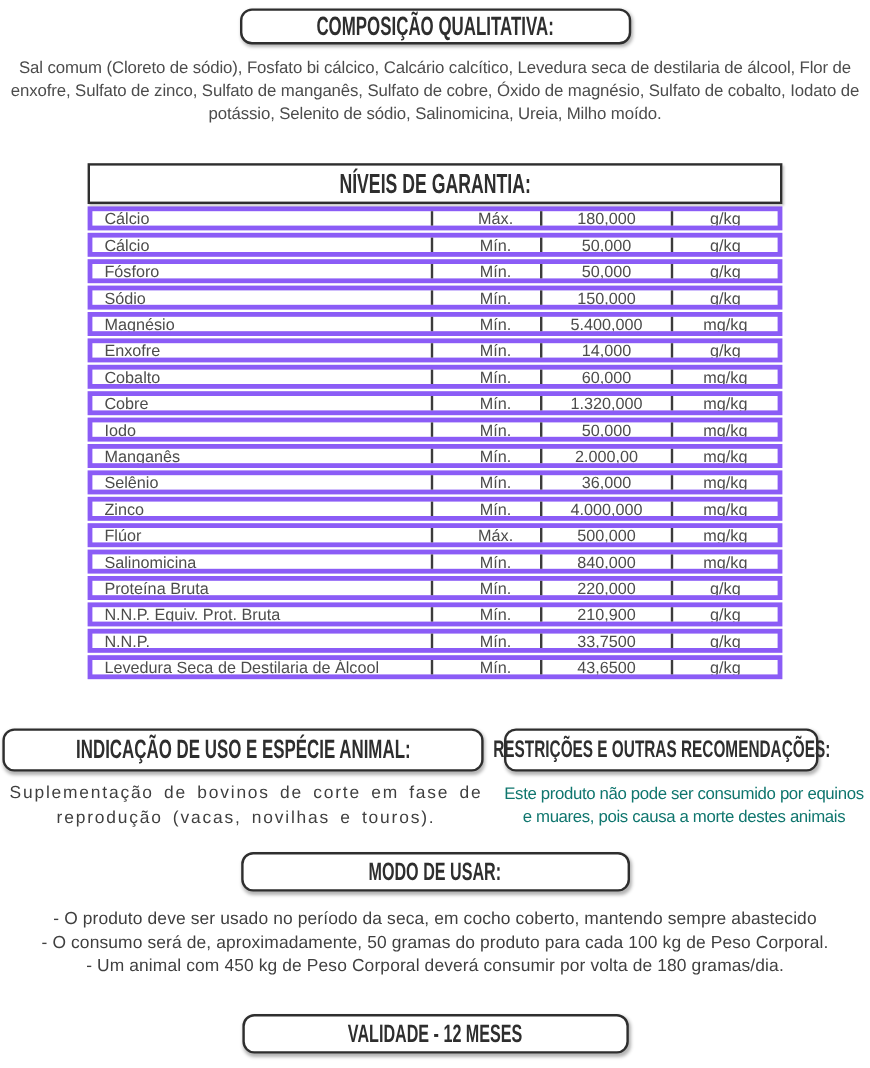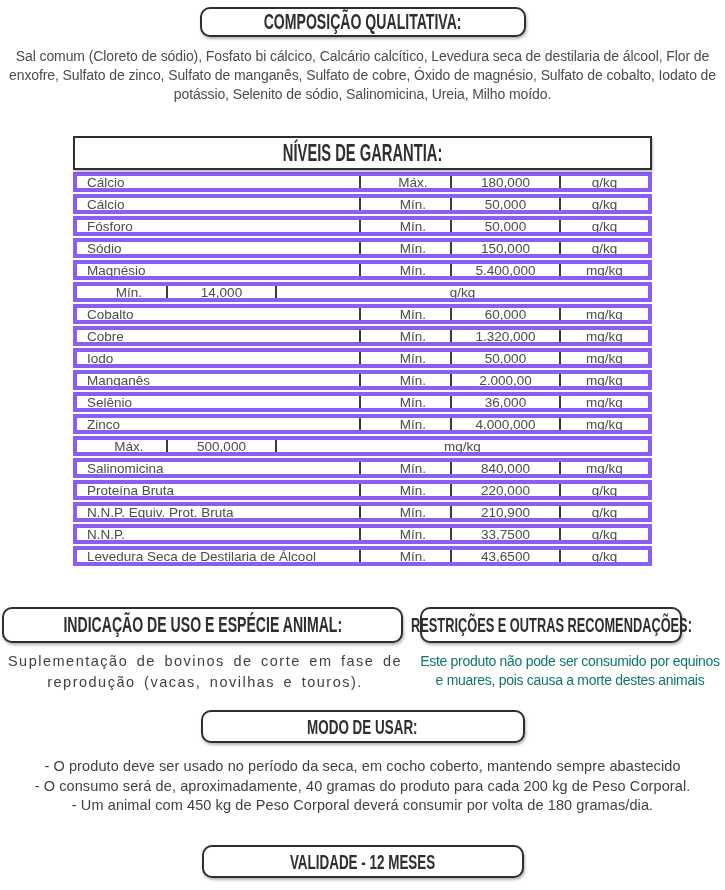--- a/index.html
+++ b/index.html
@@ -120,20 +120,21 @@
         <div class="g-cell value">150,000</div>
         <div class="g-cell unit">g/kg</div>
       </div>
       <div class="g-row">
         <div class="g-cell name">Magnésio</div>
         <div class="g-cell limit">Mín.</div>
         <div class="g-cell value">5.400,000</div>
         <div class="g-cell unit">mg/kg</div>
       </div>
       <div class="g-row">
+        <div class="g-cell name">Enxofre</div>
         <div class="g-cell limit">Mín.</div>
         <div class="g-cell value">14,000</div>
         <div class="g-cell unit">g/kg</div>
       </div>
       <div class="g-row">
         <div class="g-cell name">Cobalto</div>
         <div class="g-cell limit">Mín.</div>
         <div class="g-cell value">60,000</div>
         <div class="g-cell unit">mg/kg</div>
       </div>
@@ -161,20 +162,21 @@
         <div class="g-cell value">36,000</div>
         <div class="g-cell unit">mg/kg</div>
       </div>
       <div class="g-row">
         <div class="g-cell name">Zinco</div>
         <div class="g-cell limit">Mín.</div>
         <div class="g-cell value">4.000,000</div>
         <div class="g-cell unit">mg/kg</div>
       </div>
       <div class="g-row">
+        <div class="g-cell name">Flúor</div>
         <div class="g-cell limit">Máx.</div>
         <div class="g-cell value">500,000</div>
         <div class="g-cell unit">mg/kg</div>
       </div>
       <div class="g-row">
         <div class="g-cell name">Salinomicina</div>
         <div class="g-cell limit">Mín.</div>
         <div class="g-cell value">840,000</div>
         <div class="g-cell unit">mg/kg</div>
       </div>
@@ -213,19 +215,19 @@
 <div class="title-box restricoes-box">
   <span class="condensed">RESTRIÇÕES E OUTRAS RECOMENDAÇÕES:</span>
 </div>
 <p class="restricoes-text">Este produto não pode ser consumido por equinos e muares, pois causa a morte destes animais</p>
 
 <div class="title-box modo-box">
   <span class="condensed">MODO DE USAR:</span>
 </div>
 <div class="modo-text">
   <div>- O produto deve ser usado no período da seca, em cocho coberto, mantendo sempre abastecido</div>
-  <div>- O consumo será de, aproximadamente, 40 gramas do produto para cada 200 kg de Peso Corporal.</div>
+  <div>- O consumo será de, aproximadamente, 50 gramas do produto para cada 100 kg de Peso Corporal.</div>
   <div>- Um animal com 450 kg de Peso Corporal deverá consumir por volta de 180 gramas/dia.</div>
 </div>
 
 <div class="title-box validade-box">
   <span class="condensed">VALIDADE - 12 MESES</span>
 </div>
 
 </body></html>

